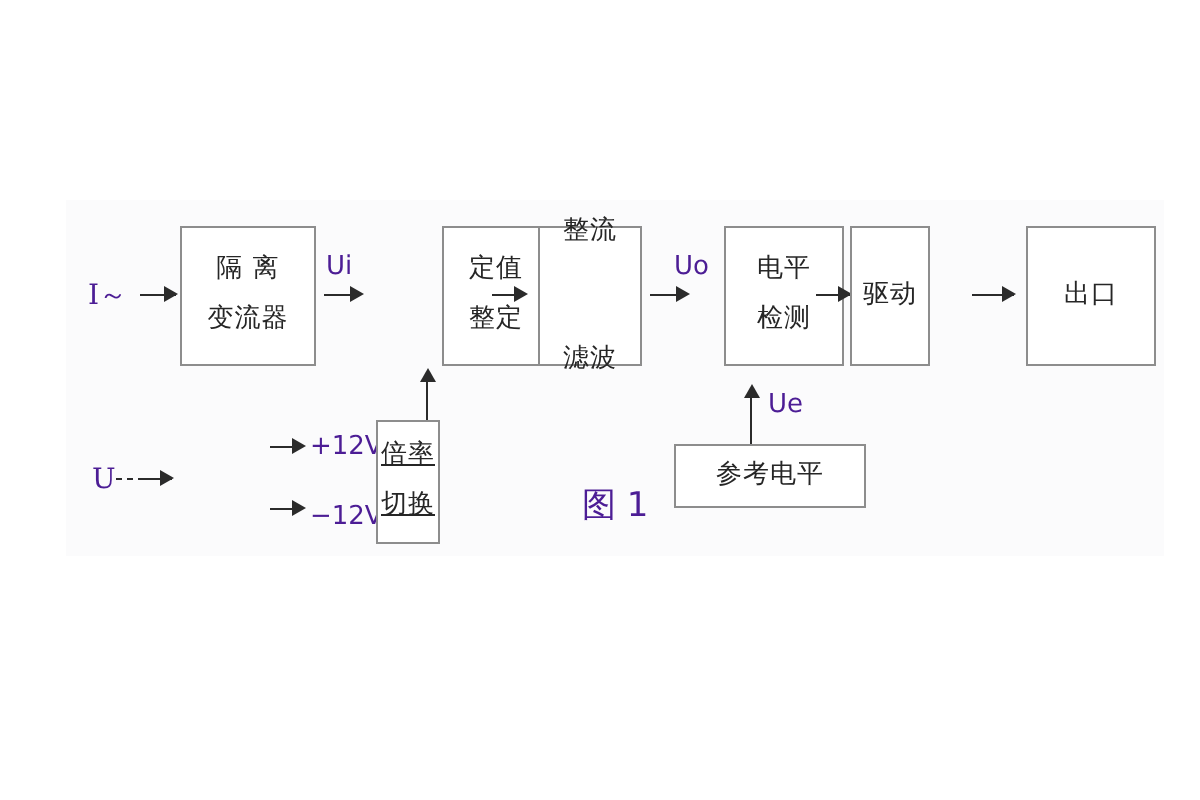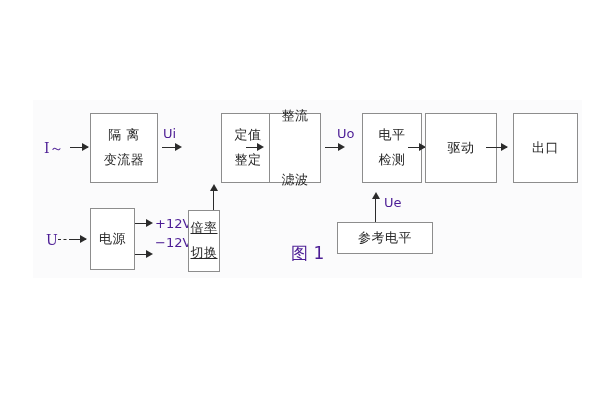--- a/index.html
+++ b/index.html
@@ -125,47 +125,44 @@
   <div class="ahead-r" style="left:338px; top:143px;"></div>
 
   <div class="box" style="left:346px; top:113px; width:60px; height:70px;margin-left:16px;">
     <span class="ln">电平</span>
     <span class="ln">检测</span>
   </div>
 
   <div class="hline" style="left:408px; top:147px; width:17px;"></div>
   <div class="ahead-r" style="left:419px; top:143px;"></div>
 
-  <div class="box one-line" style="left:425px; top:113px; width:72px; height:70px;">
+  <div class="box one-line" style="left:425px; top:113px; width:40px; height:70px;">
     <span class="ln">驱动</span>
   </div>
 
   <div class="hline" style="left:486px; top:147px; width:21px;"></div>
   <div class="ahead-r" style="left:501px; top:143px;"></div>
 
   <div class="box" style="left:513px; top:113px; width:65px; height:70px;">
     <span class="ln">出口</span>
   </div>
 
   <div class="txt serif" style="left:46px; top:233px; font-size:14px;">U</div>
   <div class="dashline" style="left:58px; top:239px; width:14px;"></div>
   <div class="hline" style="left:72px; top:239px; width:14px;"></div>
   <div class="ahead-r" style="left:80px; top:235px;"></div>
 
-  <div class="box one-line" style="left:90px; top:208px; width:45px; height:62px;">
-    <span class="ln">电源</span>
-  </div>
 
   <div class="hline" style="left:135px; top:223px; width:16px;"></div>
   <div class="ahead-r" style="left:146px; top:219px;"></div>
   <div class="txt" style="left:155px; top:217px;">+12V</div>
 
   <div class="hline" style="left:135px; top:254px; width:16px;"></div>
   <div class="ahead-r" style="left:146px; top:250px;"></div>
-  <div class="txt" style="left:155px; top:236px;">−12V</div>
+  <div class="txt" style="left:155px; top:252px;">−12V</div>
 
   <div class="box" style="left:188px; top:210px; width:32px; height:62px;text-decoration:underline;">
     <span class="ln">倍率</span>
     <span class="ln">切换</span>
   </div>
 
   <div class="vline" style="left:213px; top:190px; height:20px;"></div>
   <div class="ahead-u" style="left:210px; top:184px;"></div>
 
   <div class="box one-line" style="left:337px; top:222px; width:96px; height:32px;">

